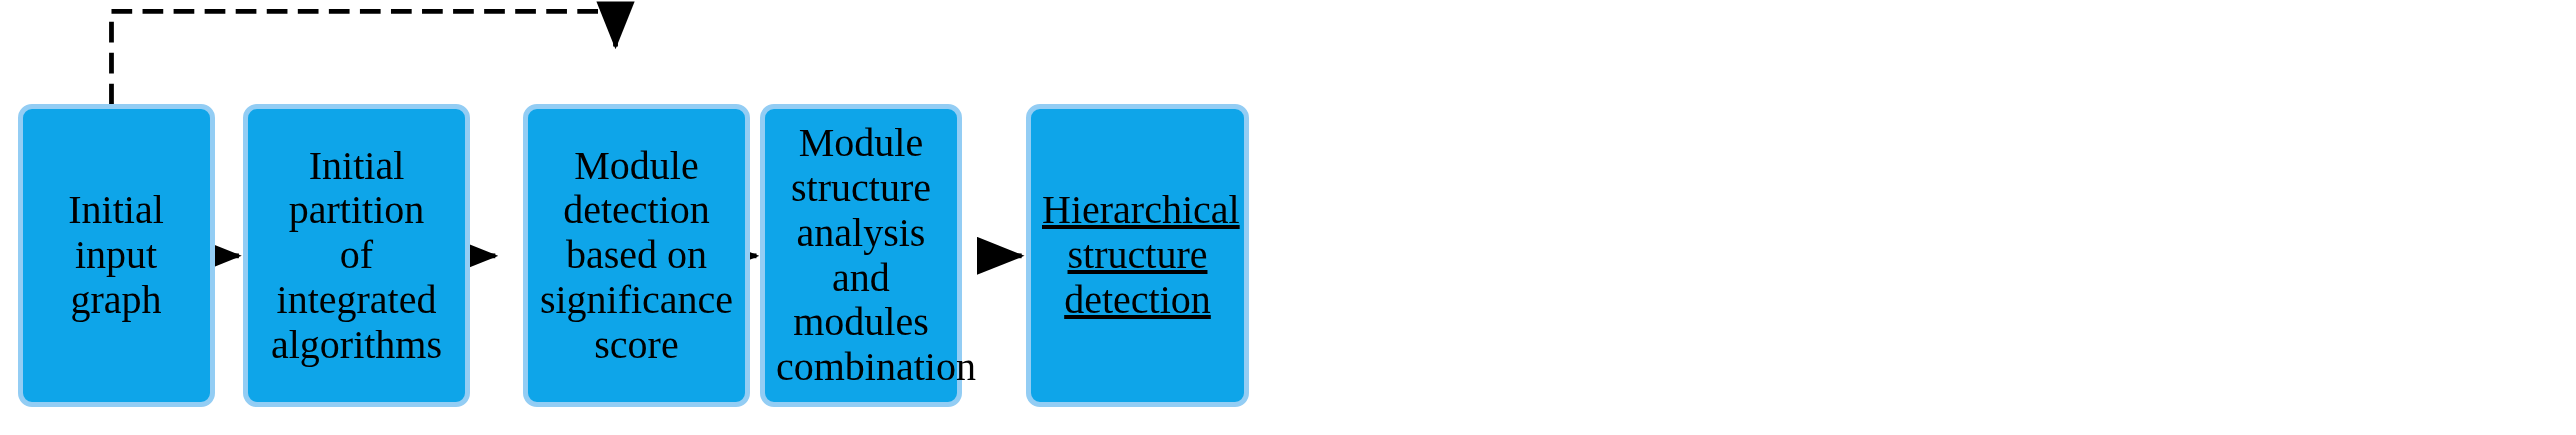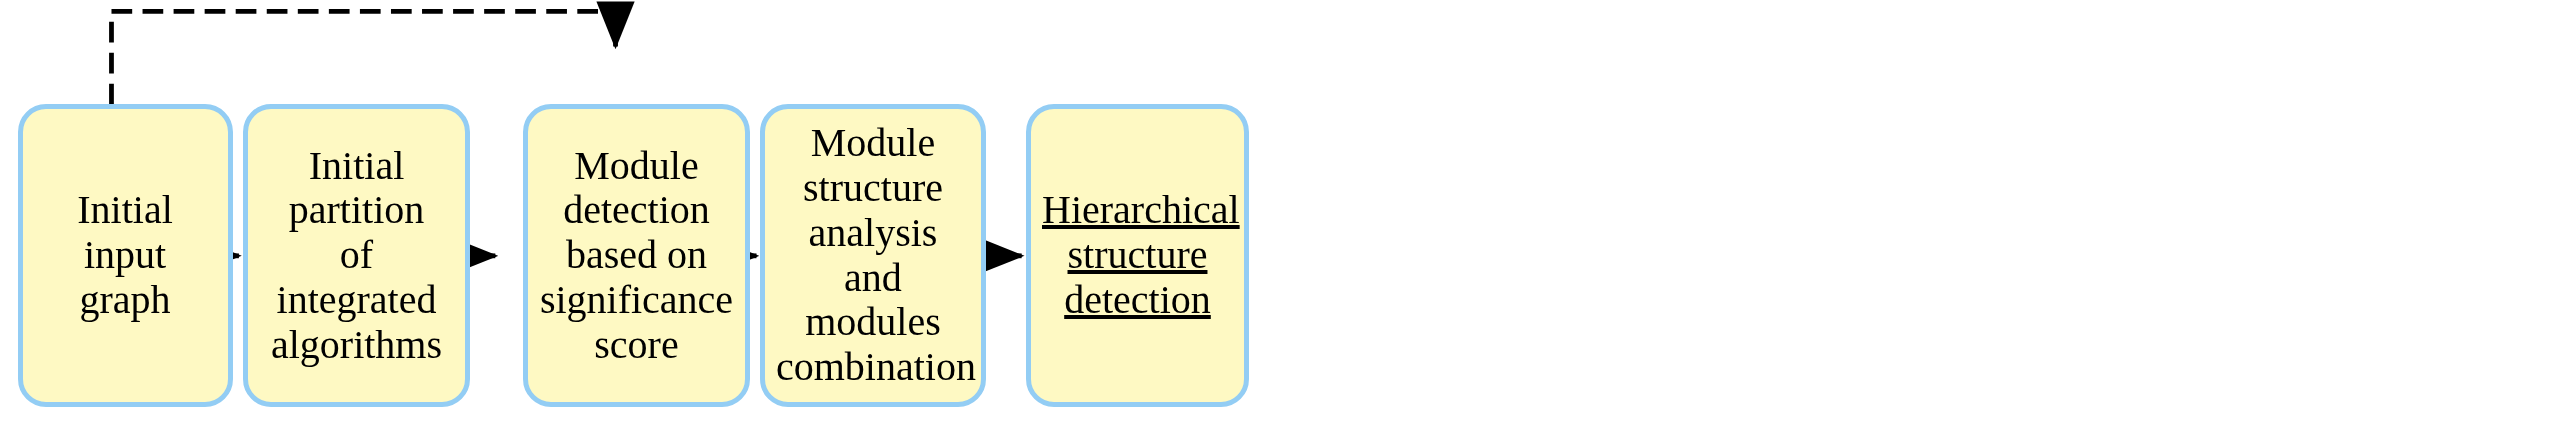--- a/index.html
+++ b/index.html
@@ -11,38 +11,38 @@
     position: relative;
     width: 2576px;
     height: 436px;
     background: #ffffff;
     overflow: hidden;
     font-family: "Liberation Serif", "DejaVu Serif", serif;
   }
   .node {
     position: absolute;
     box-sizing: border-box;
-    background: #fef9c3;
+    background: #0ea5e9;
     border: 5.6px solid #93cdf4;
-    border-radius: 28px;
+    border-radius: 14px;
     display: flex;
     align-items: center;
     justify-content: center;
     text-align: center;
     color: #000000;
     line-height: 1.12;
     white-space: pre-line;
     font-family: "Liberation Serif", "DejaVu Serif", serif;
     font-size: 40px;
     padding: 4.8px 11px;
   }
-  #node-1 { left: 17.5px;   top: 104px; width: 215px; height: 303px; justify-content: center; }
+  #node-1 { left: 17.5px;   top: 104px; width: 197px; height: 303px; justify-content: center; }
   #node-2 { left: 243px;  top: 104px; width: 227px; height: 303px; }
   #node-3 { left: 523px;  top: 104px; width: 227px; height: 303px; }
-  #node-4 { left: 760px;  top: 104px; width: 226px; height: 303px; }
+  #node-4 { left: 760px;  top: 104px; width: 202px; height: 303px; }
   #node-5 { left: 1026px; top: 104px; width: 223px; height: 303px; text-decoration: underline; }
 
   .edge-svg {
     position: absolute;
     left: 0;
     top: 0;
     width: 2576px;
     height: 436px;
     pointer-events: none;
   }

